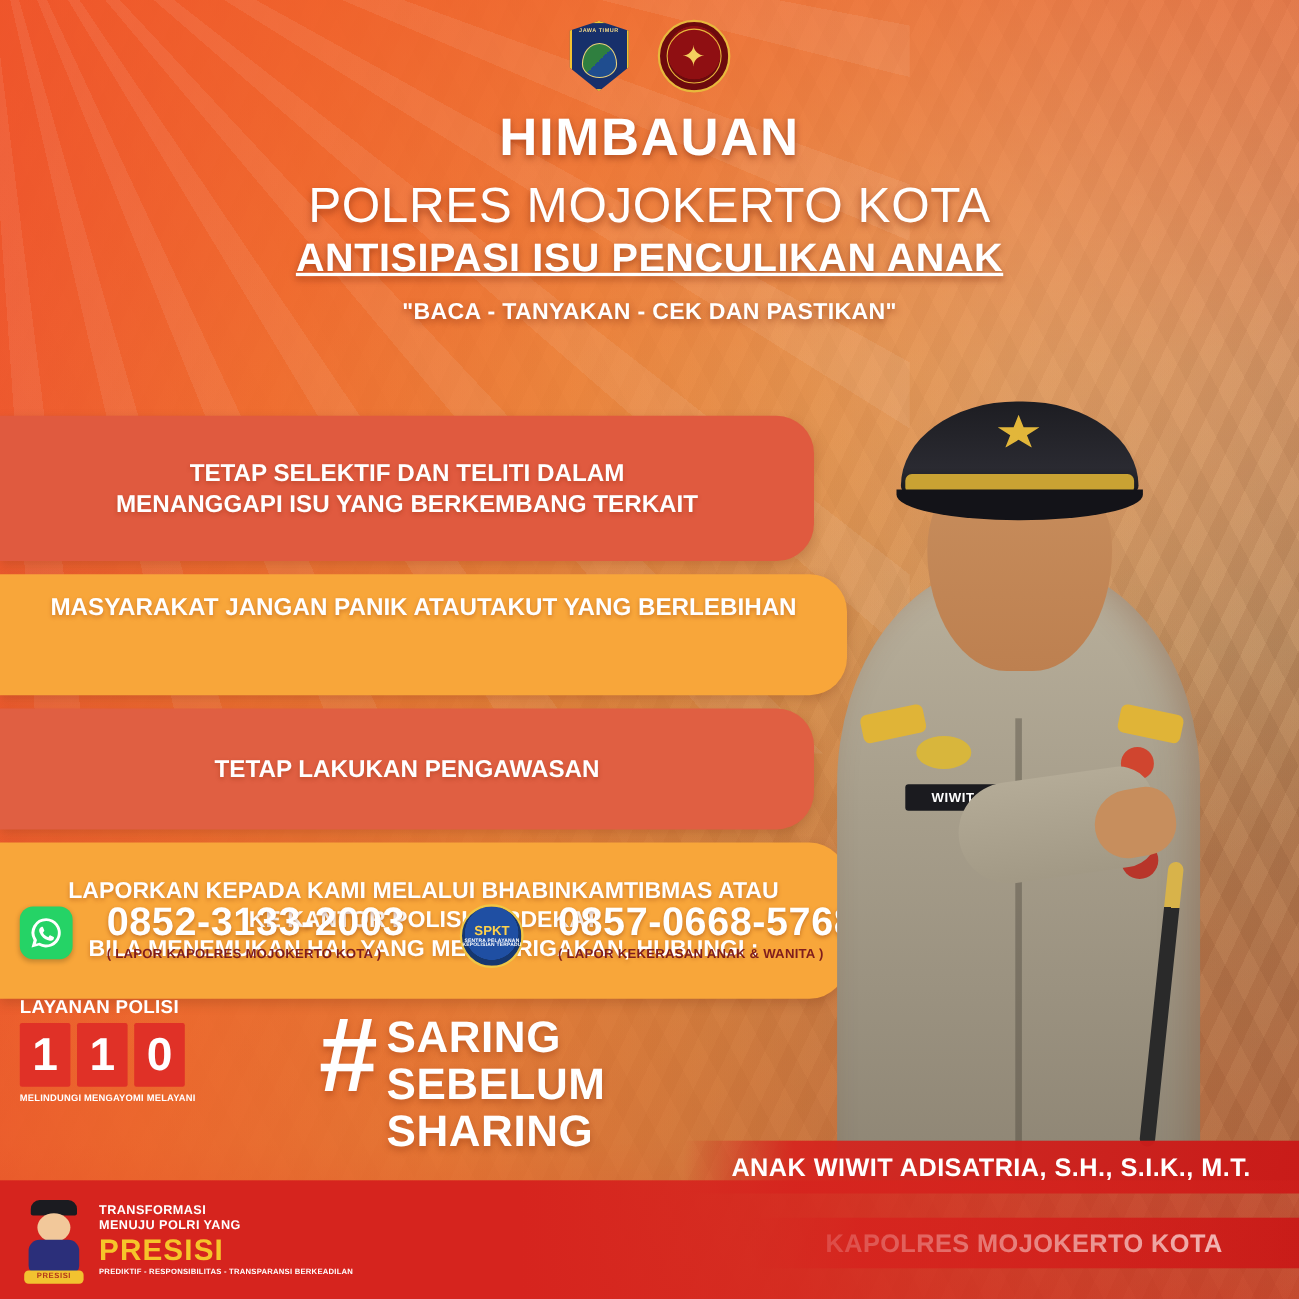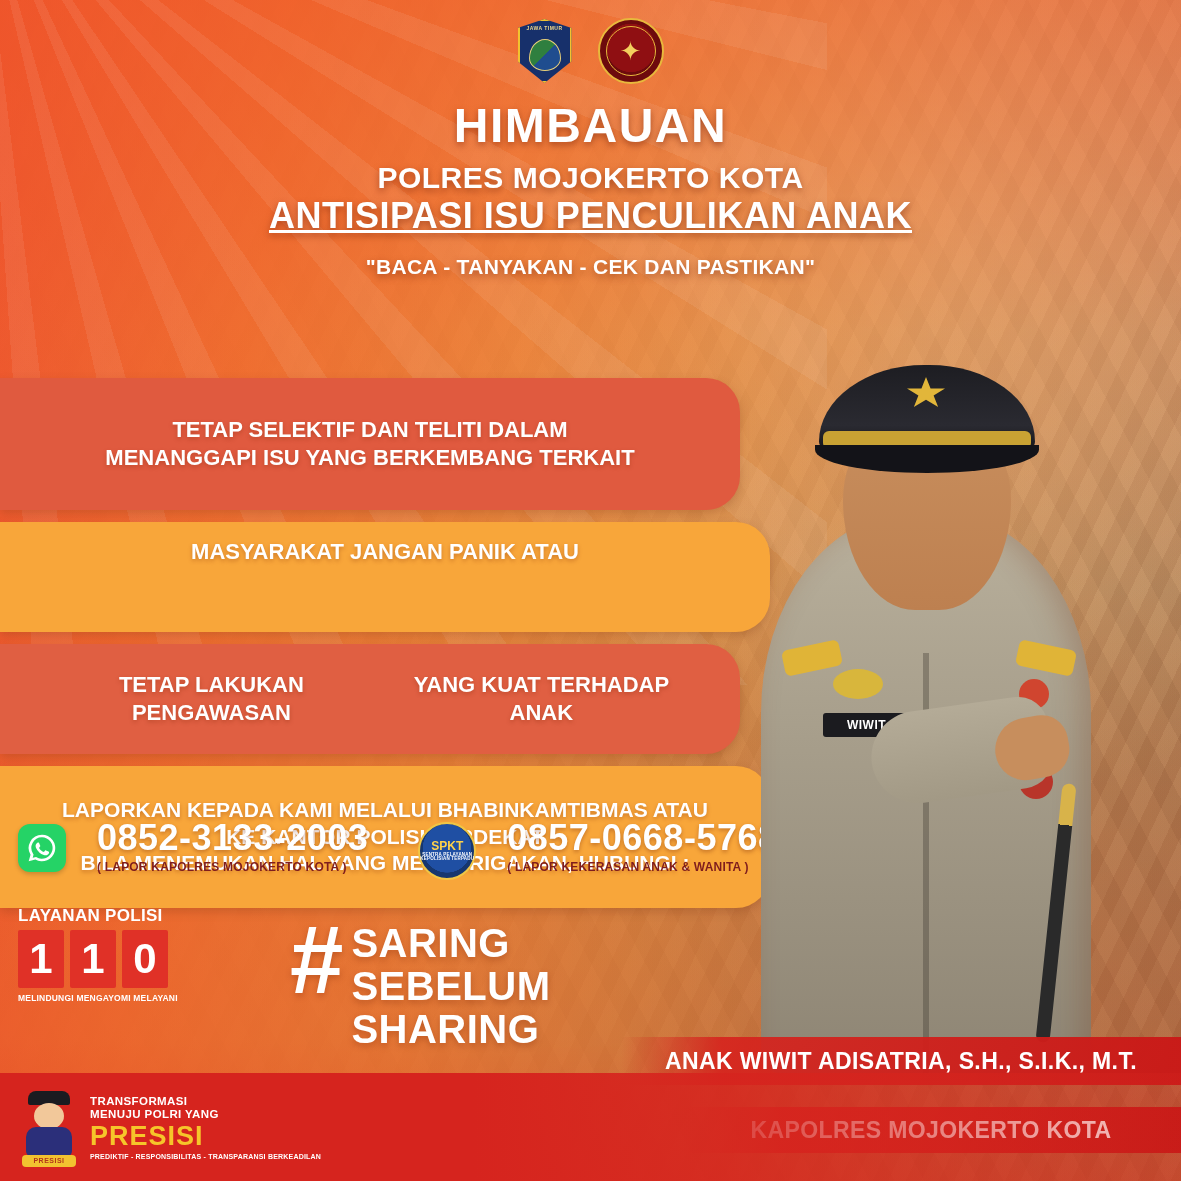--- a/index.html
+++ b/index.html
@@ -94,21 +94,21 @@
 
   
   .titles{
     position:absolute;top:100px;left:0;right:0;text-align:center;
     color:#ffffff;text-shadow:0 3px 7px rgba(120,35,10,.55);
   }
   .t-himbauan{
     font-size:48px;font-weight:bold;letter-spacing:1.5px;line-height:1.1;
   }
   .t-sub1{
-    font-size:30px;font-weight:bold;letter-spacing:.5px;margin-top:8px;line-height:1.15;
+    font-size:45px;font-weight:normal;letter-spacing:.5px;margin-top:8px;line-height:1.15;
   }
   .t-sub2{
     font-size:36px;font-weight:bold;letter-spacing:.5px;line-height:1.15;text-decoration:underline;
   }
   .t-langkah{
     font-size:22px;font-weight:bold;margin-top:30px;line-height:1.3;letter-spacing:.3px;
   }
   .t-motto{
     font-size:21px;font-weight:bold;margin-top:18px;letter-spacing:.3px;
   }
@@ -330,24 +330,24 @@
     <div class="t-motto">"BACA - TANYAKAN - CEK DAN PASTIKAN"</div>
   </div>
 
   <div class="steps">
     <div class="step red s1">
       <span>TETAP SELEKTIF DAN TELITI DALAM</span>
       <span>MENANGGAPI ISU YANG BERKEMBANG TERKAIT</span>
     </div>
     <div class="step amber s2">
       <span>MASYARAKAT JANGAN PANIK ATAU</span>
+      <span>TAKUT YANG BERLEBIHAN</span>
     </div>
     <div class="step red2 s3">
       <span>TETAP LAKUKAN PENGAWASAN</span>
-      <span>YANG KUAT TERHADAP ANAK</span>
     </div>
     <div class="step amber2 s4">
       <span>LAPORKAN KEPADA KAMI MELALUI BHABINKAMTIBMAS ATAU</span>
       <span>KE KANTOR POLISI TERDEKAT</span>
       <span>BILA MENEMUKAN HAL YANG MENCURIGAKAN, HUBUNGI :</span>
     </div>
   </div>
 
   <div class="contacts">
     <div class="contact-row">

